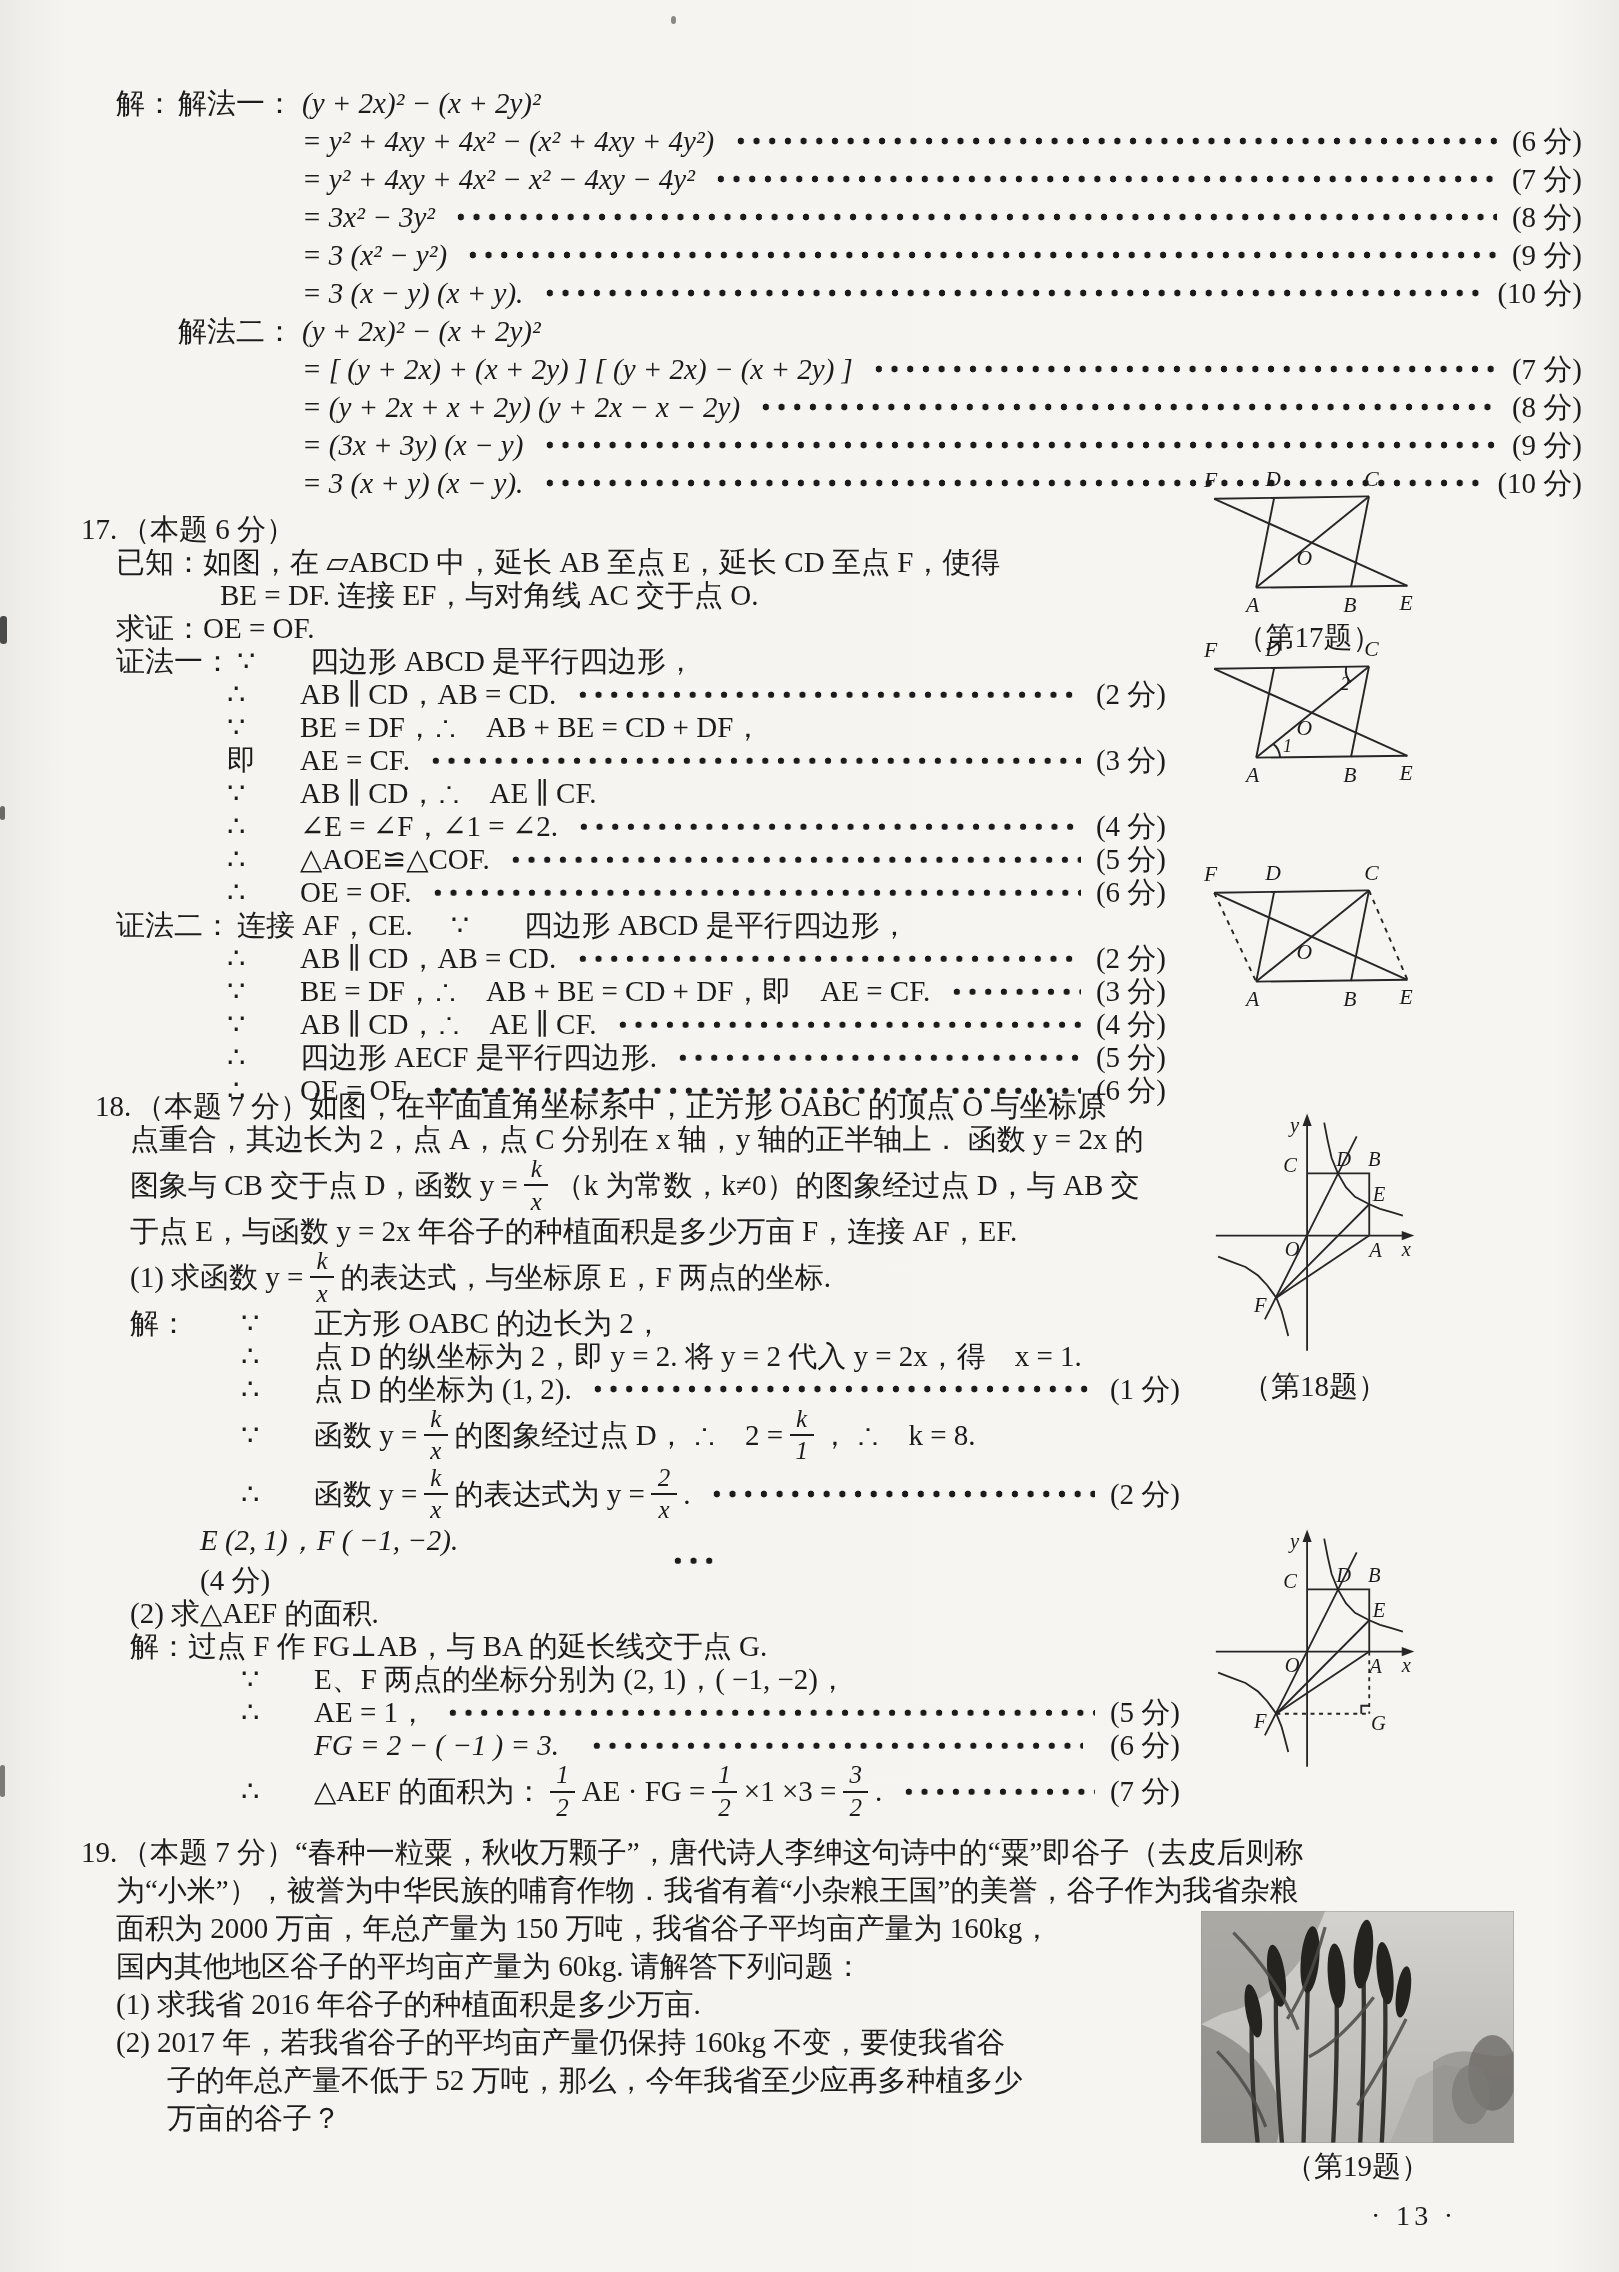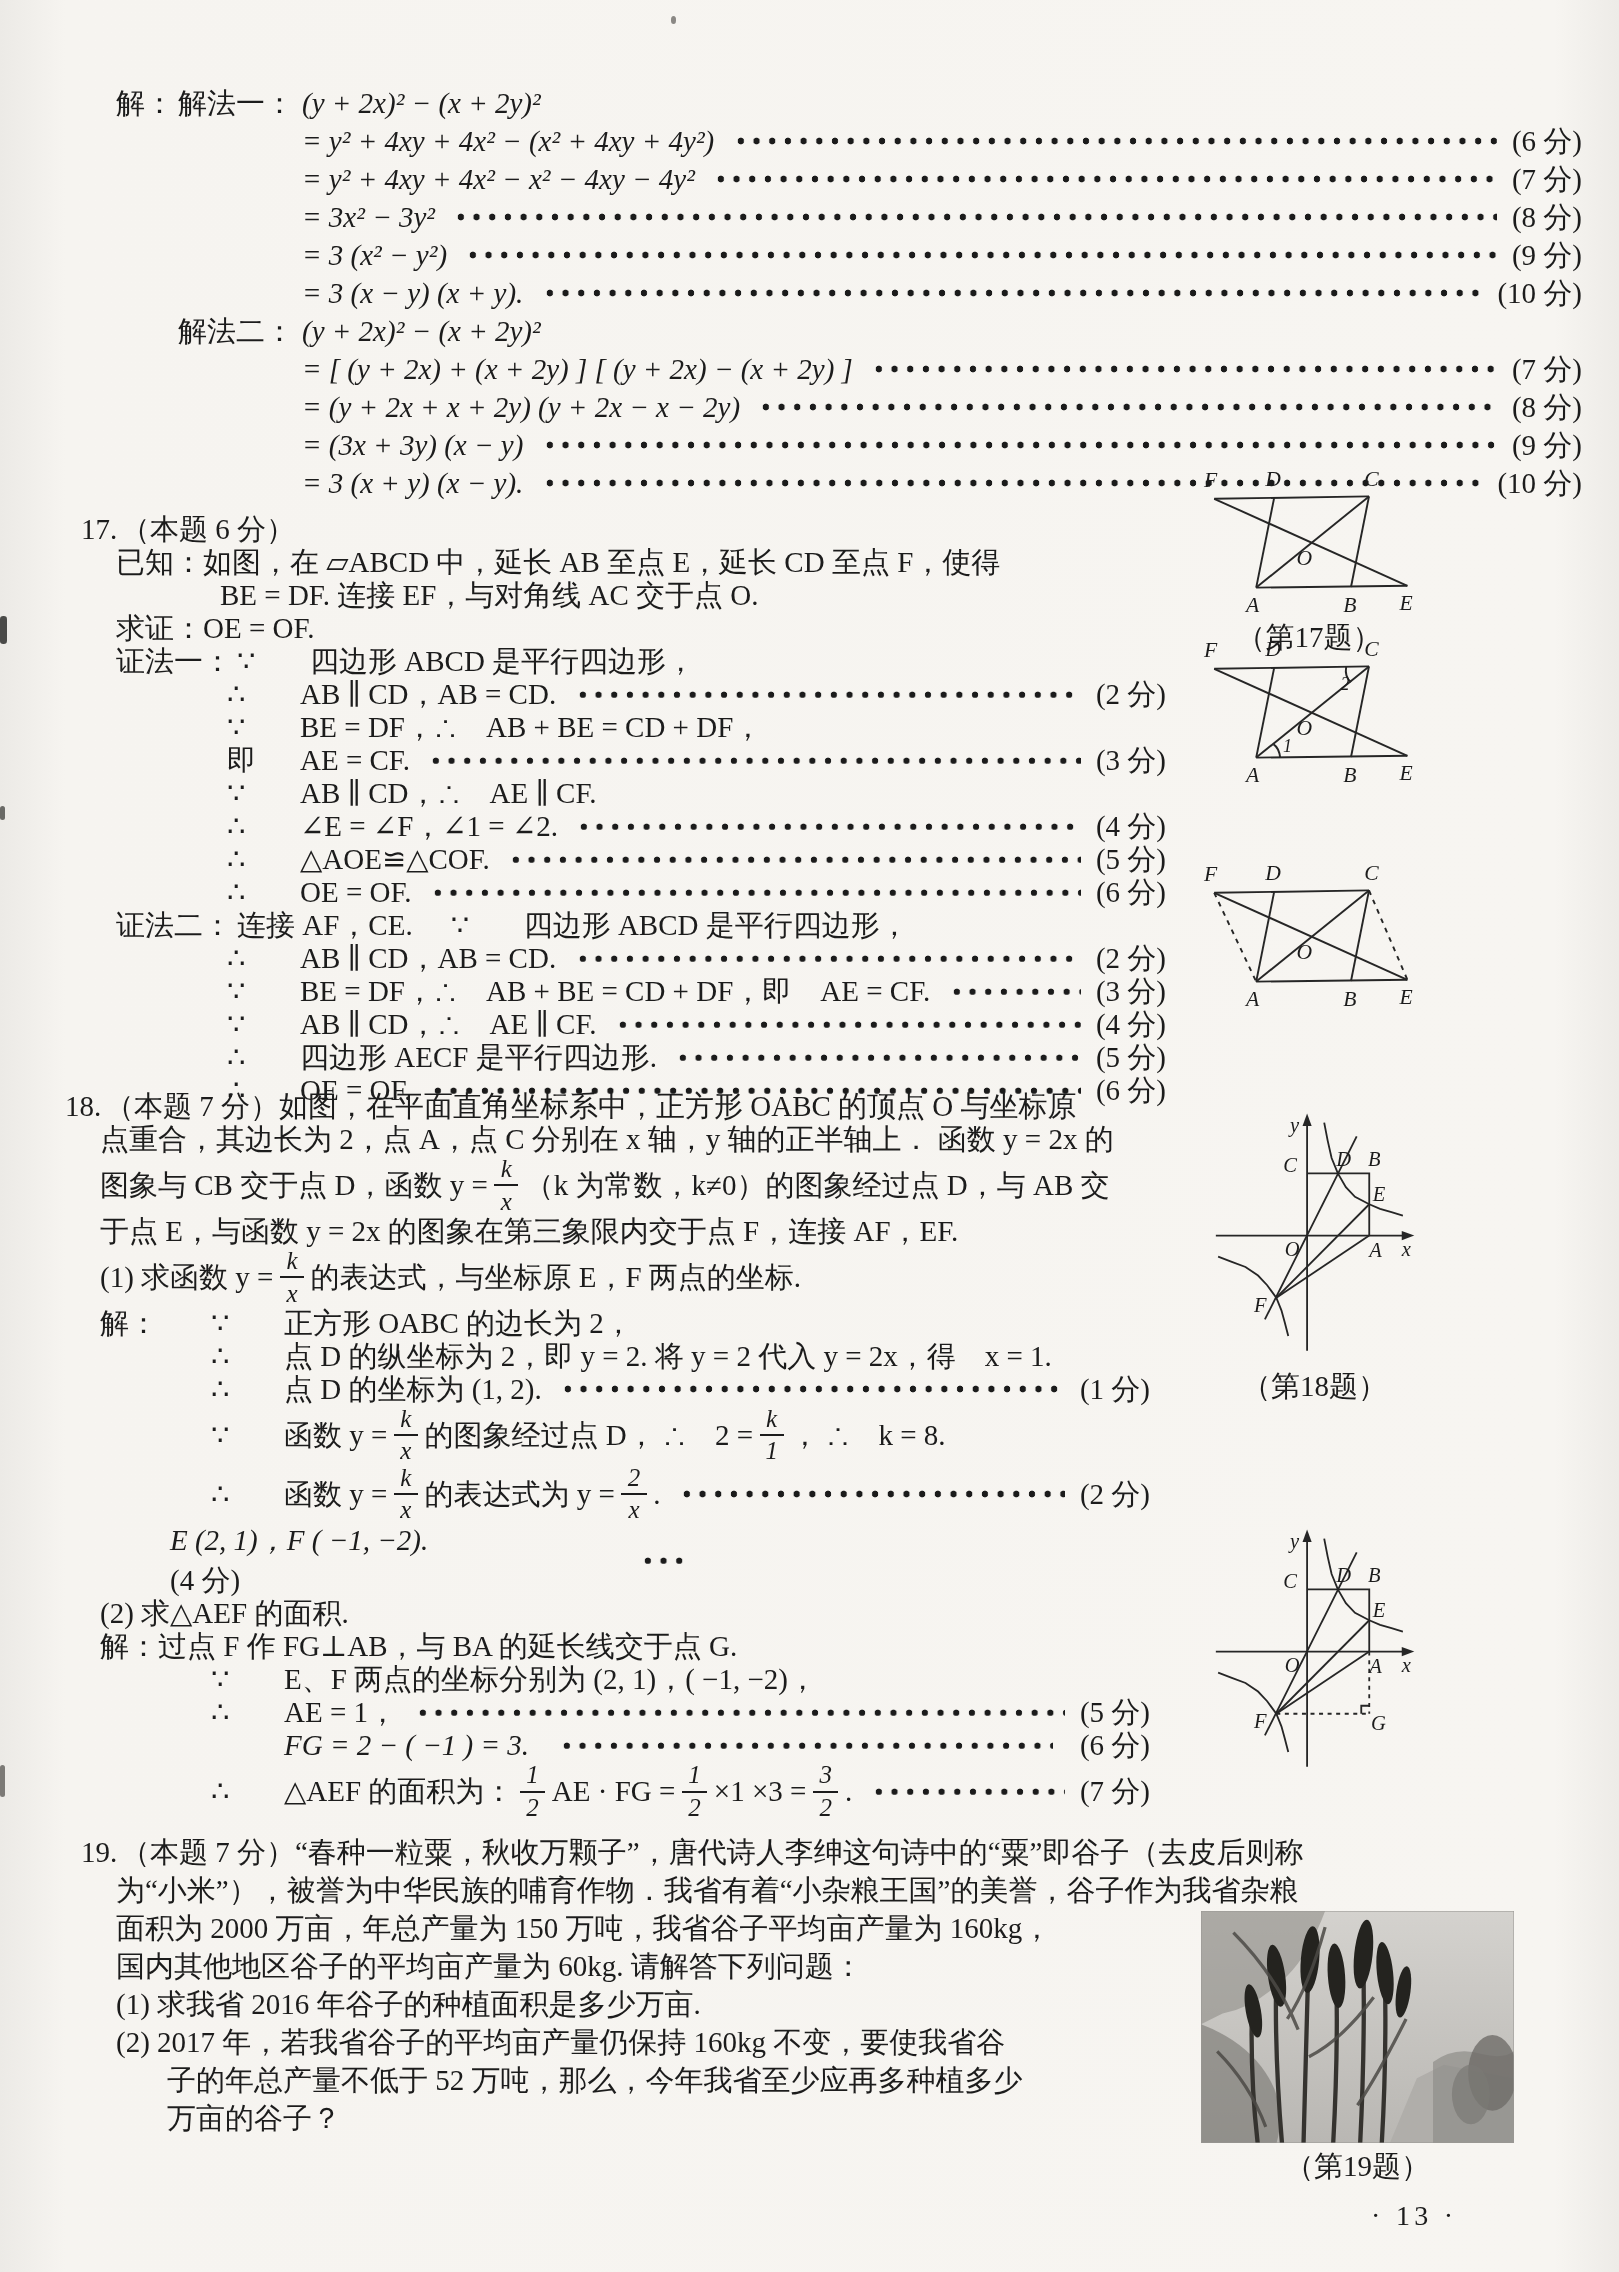--- a/index.html
+++ b/index.html
@@ -33,21 +33,21 @@
     background-image:radial-gradient(circle,#1b1b1b 3px,transparent 3.5px);
     background-size:15.7px 7.6px;background-repeat:repeat-x;background-position:0 50%;
   }
   .score{flex:none;white-space:nowrap;}
   .fr{display:inline-flex;flex-direction:column;align-items:center;line-height:1.05;
       font-style:italic;margin:0 6.5px;font-size:25px;}
   .fr .n{border-bottom:2.2px solid #1c1c1c;padding:0 6.5px 2.2px;}
   .fr .d{padding-top:2.2px;}
   #sec16{position:absolute;left:116px;top:84px;width:1466px;line-height:38px;}
   #p17{position:absolute;left:81px;top:513px;width:1085px;line-height:33px;}
-  #p18{position:absolute;left:65px;top:1090px;width:1085px;line-height:33px;}
+  #p18{position:absolute;left:95px;top:1090px;width:1085px;line-height:33px;}
   #p18 .row{min-height:33px;}
   #p19{position:absolute;left:81px;top:1833px;width:1538px;line-height:38px;}
   .narrow{width:1150px;}
   .figblock{position:absolute;text-align:center;}
   #fig17a{left:1201px;top:470px;width:216px;}
   #fig17b{left:1201px;top:640px;width:216px;}
   #fig17c{left:1201px;top:864px;width:216px;}
   #fig18a{left:1209px;top:1109px;width:211px;}
   #fig18b{left:1209px;top:1525px;width:211px;}
   #photo{left:1201px;top:1911px;width:313px;}
@@ -232,21 +232,21 @@
     </div>
     <div class="row ind65 vc">
       <span>图象与 CB 交于点 D，函数 y = </span>
       <span class="fr">
           <span class="n">k</span>
           <span class="d">x</span>
         </span>
       <span>（k 为常数，k≠0）的图象经过点 D，与 AB 交</span>
     </div>
     <div class="row ind65">
-      <span>于点 E，与函数 y = 2x 的图象在第三象限内交于点 F，连接 AF，EF.</span>
+      <span>于点 E，与函数 y = 2x 年谷子的种植面积是多少万亩 F，连接 AF，EF.</span>
     </div>
     <div class="row ind65 vc">
       <span>(1) 求函数 y = </span>
       <span class="fr">
           <span class="n">k</span>
           <span class="d">x</span>
         </span>
       <span>的表达式，与坐标原 E，F 两点的坐标.</span>
     </div>
     <div class="row ind65">

